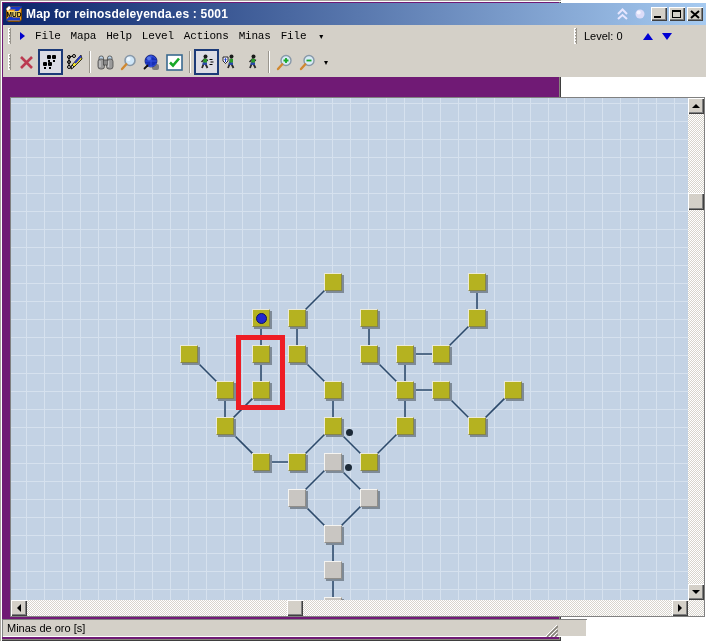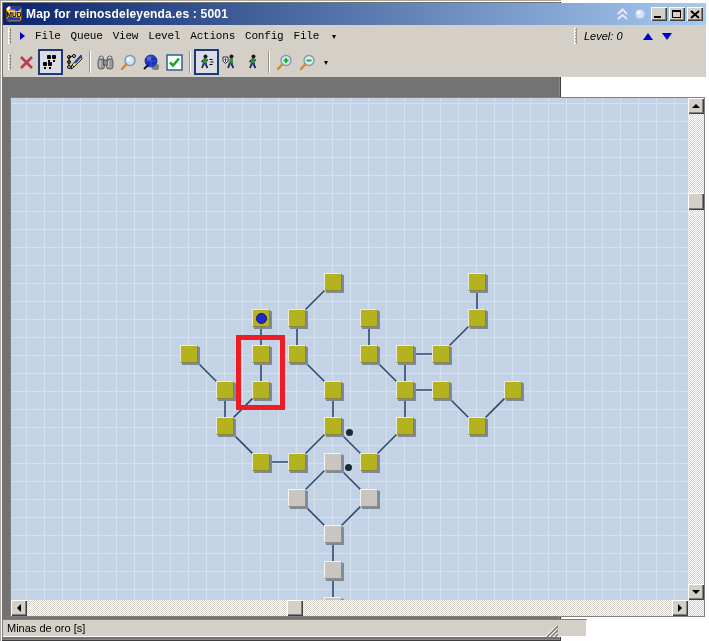--- a/index.html
+++ b/index.html
@@ -1,19 +1,19 @@
 <!DOCTYPE html>
 <html><head>
 <meta charset="utf-8">
 <style>
 * { box-sizing: border-box; margin: 0; padding: 0; }
 html,body { background:#ffffff; }
 body { font-family:"Liberation Sans","DejaVu Sans",sans-serif; width:709px; height:641px; overflow:hidden; }
 .window {
-  position:relative; width:561px; height:641px; background:#737373;
+  position:relative; width:561px; height:641px; background:#701a75;
   box-shadow: inset 1px 1px 0 #aba79f, inset 2px 2px 0 #ffffff,
               inset -1px -1px 0 #3e3e3e, inset -2px -2px 0 #8a867e;
 }
 
 .titlebar {
   position:absolute; left:3px; top:3px; width:703px; height:22px;
   background: linear-gradient(90deg,#0a246a,#a6caf0);
   display:flex; align-items:center;
 }
 .title-icon { width:16px; height:16px; margin-left:3px; flex:0 0 auto; }
@@ -41,21 +41,21 @@
   background: repeating-linear-gradient(180deg,#ffffff 0 1px,#9a968e 1px 2px,transparent 2px 3px);
   border-left:1px solid #fff; border-right:1px solid #9a968e;
 }
 .menu-arrow {
   width:0; height:0; margin:0 5px 0 5px;
   border-left:5px solid #0000cc; border-top:4px solid transparent; border-bottom:4px solid transparent;
 }
 .menu-item { padding:3px 5px; white-space:nowrap; letter-spacing:-0.2px; }
 .menu-caret { margin-left:4px; font-size:8px; color:#000; padding:3px 4px; }
 .leveltb { position:absolute; left:566px; top:0; height:22px; display:flex; align-items:center; }
-.level-label { font-size:11px; margin-right:20px; white-space:nowrap;font-style:italic; }
+.level-label { font-size:11px; margin-right:20px; white-space:nowrap; }
 .spin-up { width:0;height:0;border-bottom:7px solid #0000d4;border-left:5px solid transparent;border-right:5px solid transparent; margin-right:9px; }
 .spin-down { width:0;height:0;border-top:7px solid #0000d4;border-left:5px solid transparent;border-right:5px solid transparent; }
 
 .toolbar {
   position:absolute; left:3px; top:47px; width:703px; height:30px; background:#d4d0c8;
   display:flex; align-items:center;
 }
 .tb-btn {
   width:23px; height:24px; display:flex; align-items:center; justify-content:center;
   position:relative; flex:0 0 auto;
@@ -160,25 +160,25 @@
           </svg>
       </span>
     </div>
   </div>
 
   <div class="menubar">
     <span class="grip"></span>
     <span class="menu-arrow"></span>
     <span id="menu-items" style="display:flex;font-family:Liberation Mono, monospace;">
         <span class="menu-item">File</span>
-        <span class="menu-item">Queue</span>
-        <span class="menu-item">View</span>
+        <span class="menu-item">Mapa</span>
+        <span class="menu-item">Help</span>
         <span class="menu-item">Level</span>
         <span class="menu-item">Actions</span>
-        <span class="menu-item">Config</span>
+        <span class="menu-item">Minas</span>
         <span class="menu-item">File</span>
       </span>
     <span class="menu-caret">▾</span>
     <div class="leveltb">
       <span class="grip" style="margin-right:7px;"></span>
       <span class="level-label">Level: 0</span>
       <span class="spin-up"></span>
       <span class="spin-down"></span>
     </div>
   </div>

